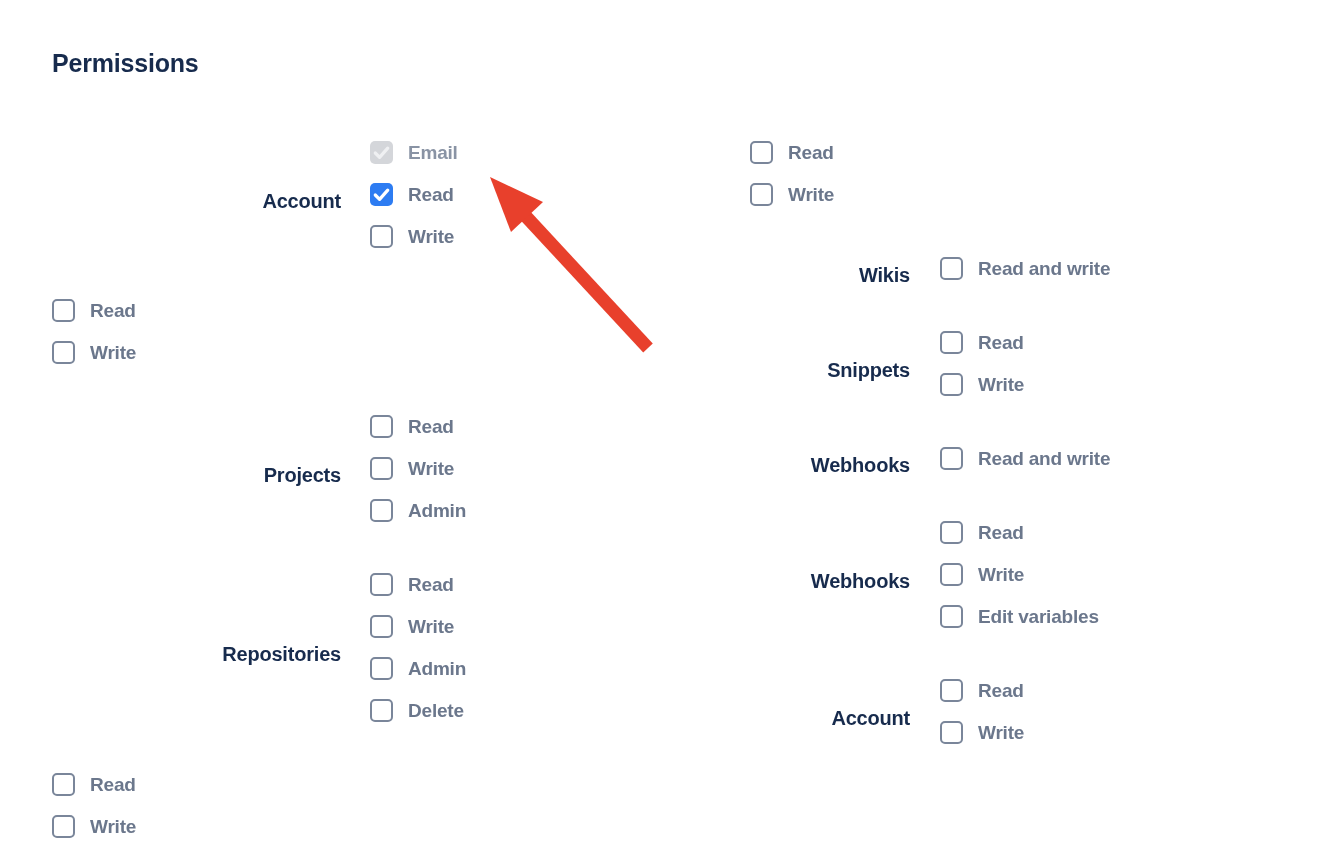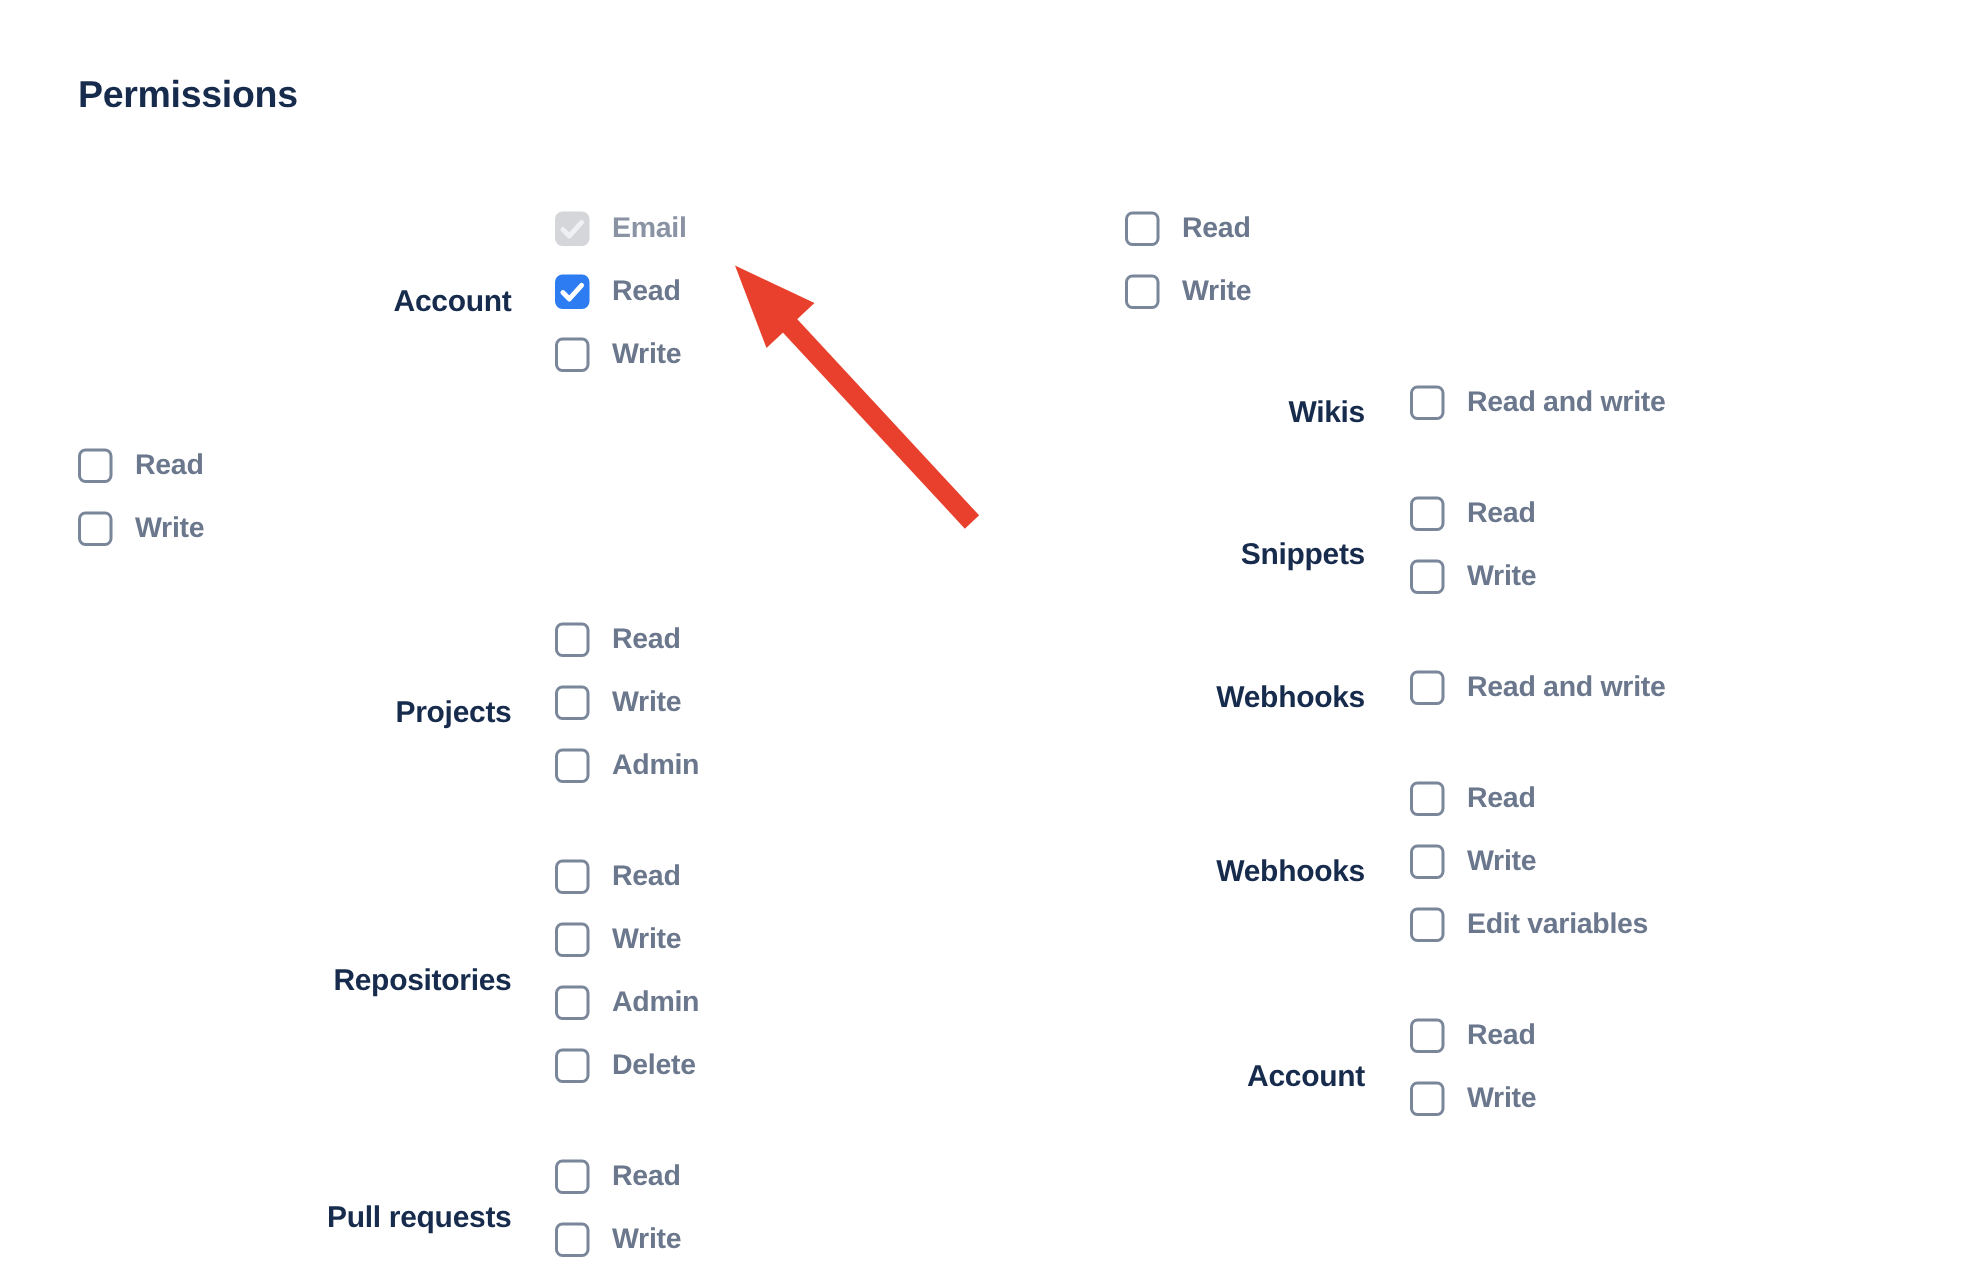--- a/index.html
+++ b/index.html
@@ -151,23 +151,20 @@
             <span class="checkbox unchecked"></span>
             <span class="option-label">Admin</span>
           </div>
           <div class="option-row">
             <span class="checkbox unchecked"></span>
             <span class="option-label">Delete</span>
           </div>
         </div>
       </div>
       <div class="group">
-        <div class="group-label">
-          <span>Pull requests</span>
-        </div>
         <div class="options">
           <div class="option-row">
             <span class="checkbox unchecked"></span>
             <span class="option-label">Read</span>
           </div>
           <div class="option-row">
             <span class="checkbox unchecked"></span>
             <span class="option-label">Write</span>
           </div>
         </div>

